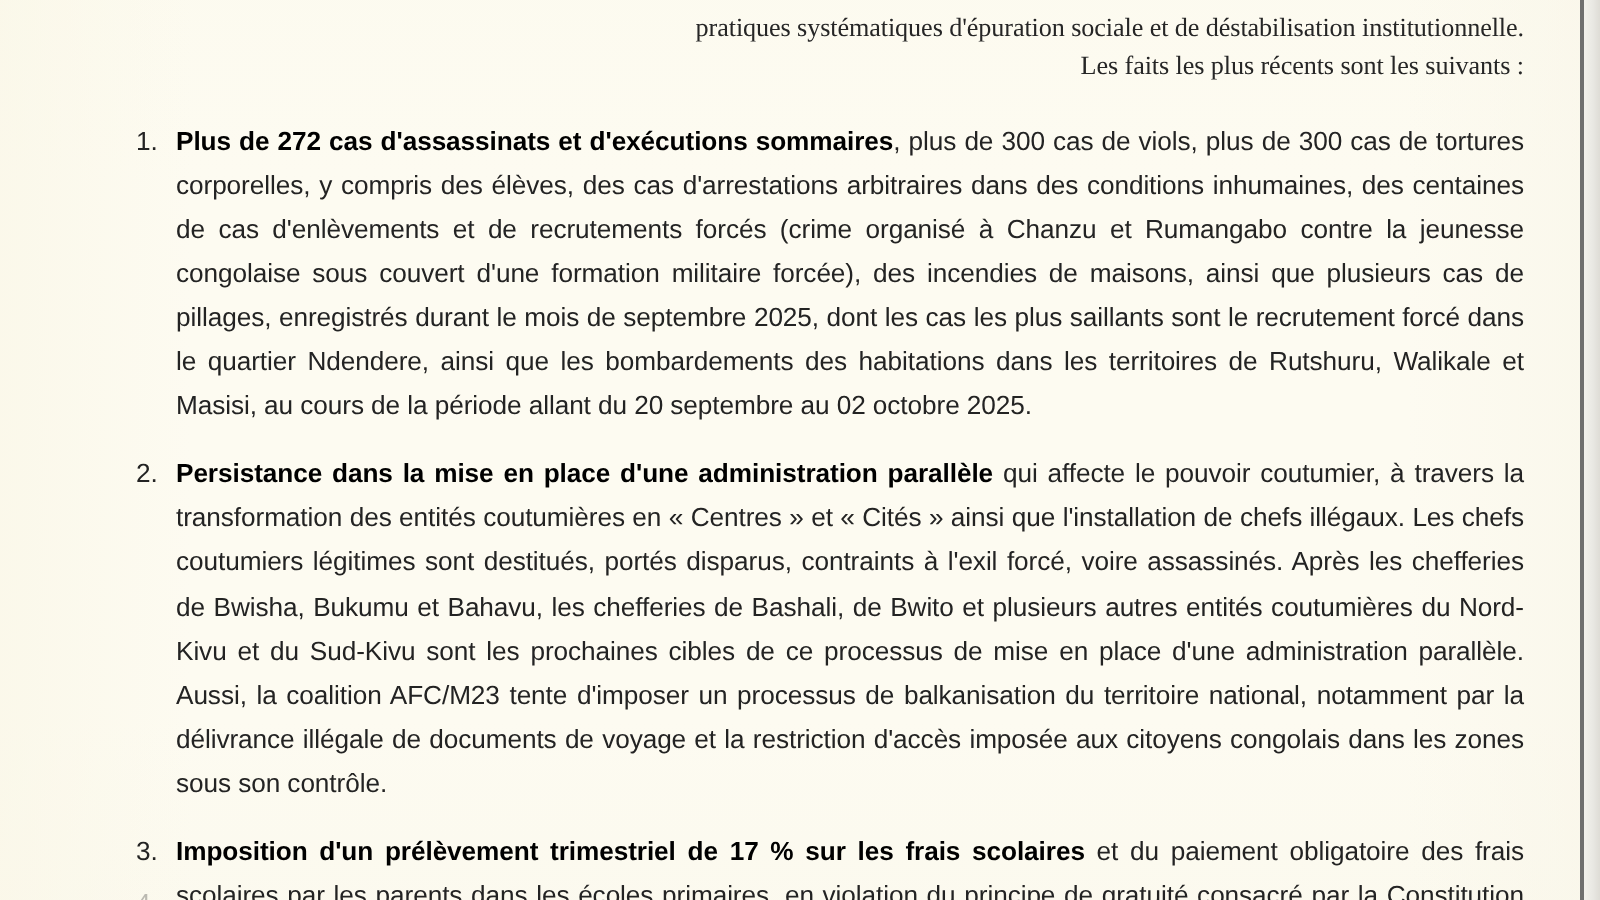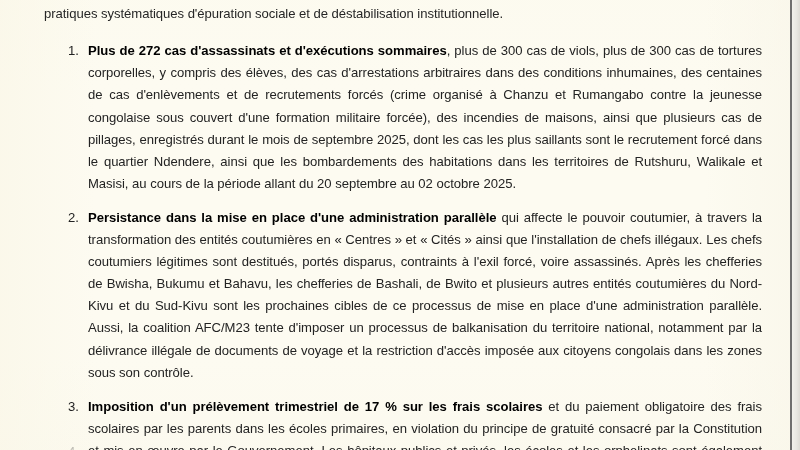--- a/index.html
+++ b/index.html
@@ -54,23 +54,24 @@
     position: absolute;
     left: 44px;
     top: 0px;
     width: 718px;
   }
 
   .para {
     font-size: 13.1px;
     line-height: 19.3px;
     color: #262626;
-    text-align: left;
+    text-align: right;
     letter-spacing: -0.05px;
     margin: 0;
+    font-family: Liberation Serif, serif;
   }
 
   #intro-line-1 { margin-top: 4px; }
   #intro-line-2 { margin-top: 0px; }
 
   ol.facts-list {
     list-style: none;
     margin: 0;
     padding: 0;
     margin-top: 17px;
@@ -124,20 +125,21 @@
 <body>
 
 <div id="page">
 
   <div id="paper-tint"></div>
 
   <div id="content">
 
     <p class="para" id="intro-line-1">pratiques systématiques d'épuration sociale et de déstabilisation institutionnelle.</p>
 
+    <p class="para" id="intro-line-2">Les faits les plus récents sont les suivants :</p>
 
     <ol class="facts-list">
 
       <li>
         <span class="item-number">1.</span>
         <span class="lead">Plus de 272 cas d'assassinats et d'exécutions sommaires</span><span class="body-text">, plus de 300 cas de viols, plus de 300 cas de tortures corporelles, y compris des élèves, des cas d'arrestations arbitraires dans des conditions inhumaines, des centaines de cas d'enlèvements et de recrutements forcés (crime organisé à Chanzu et Rumangabo contre la jeunesse congolaise sous couvert d'une formation militaire forcée), des incendies de maisons, ainsi que plusieurs cas de pillages, enregistrés durant le mois de septembre 2025, dont les cas les plus saillants sont le recrutement forcé dans le quartier Ndendere, ainsi que les bombardements des habitations dans les territoires de Rutshuru, Walikale et Masisi, au cours de la période allant du 20 septembre au 02 octobre 2025.</span>
       </li>
 
       <li>
         <span class="item-number">2.</span>

